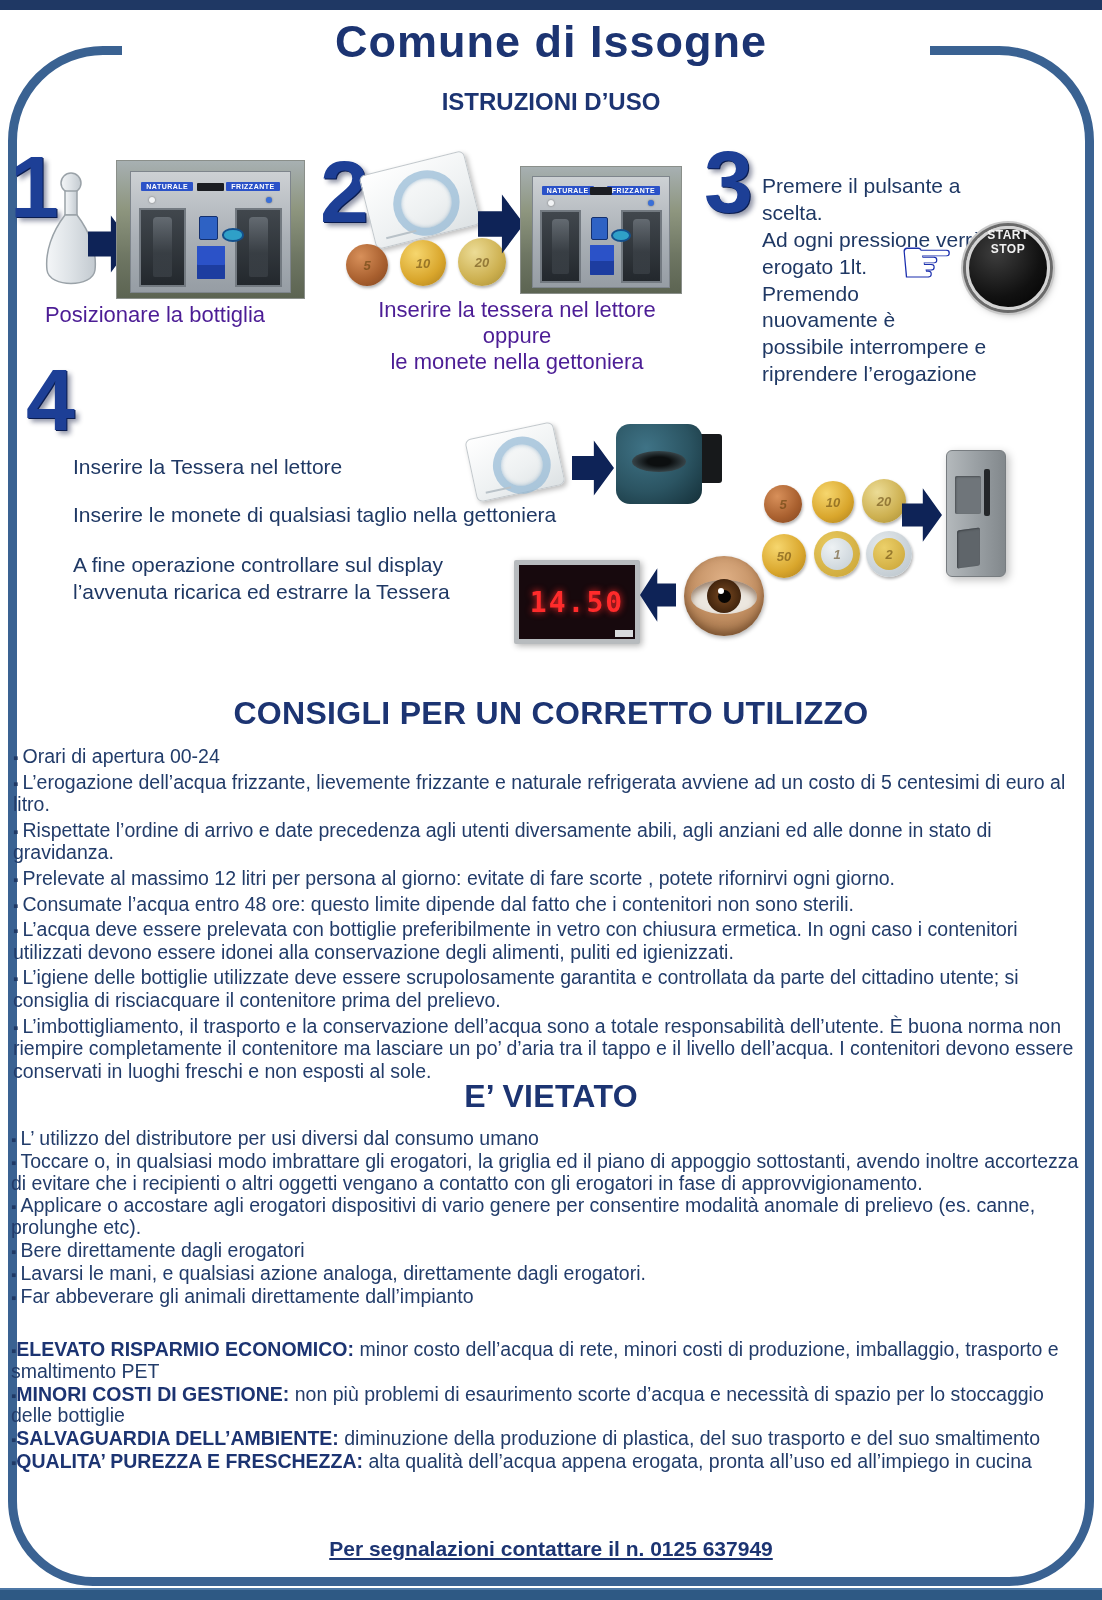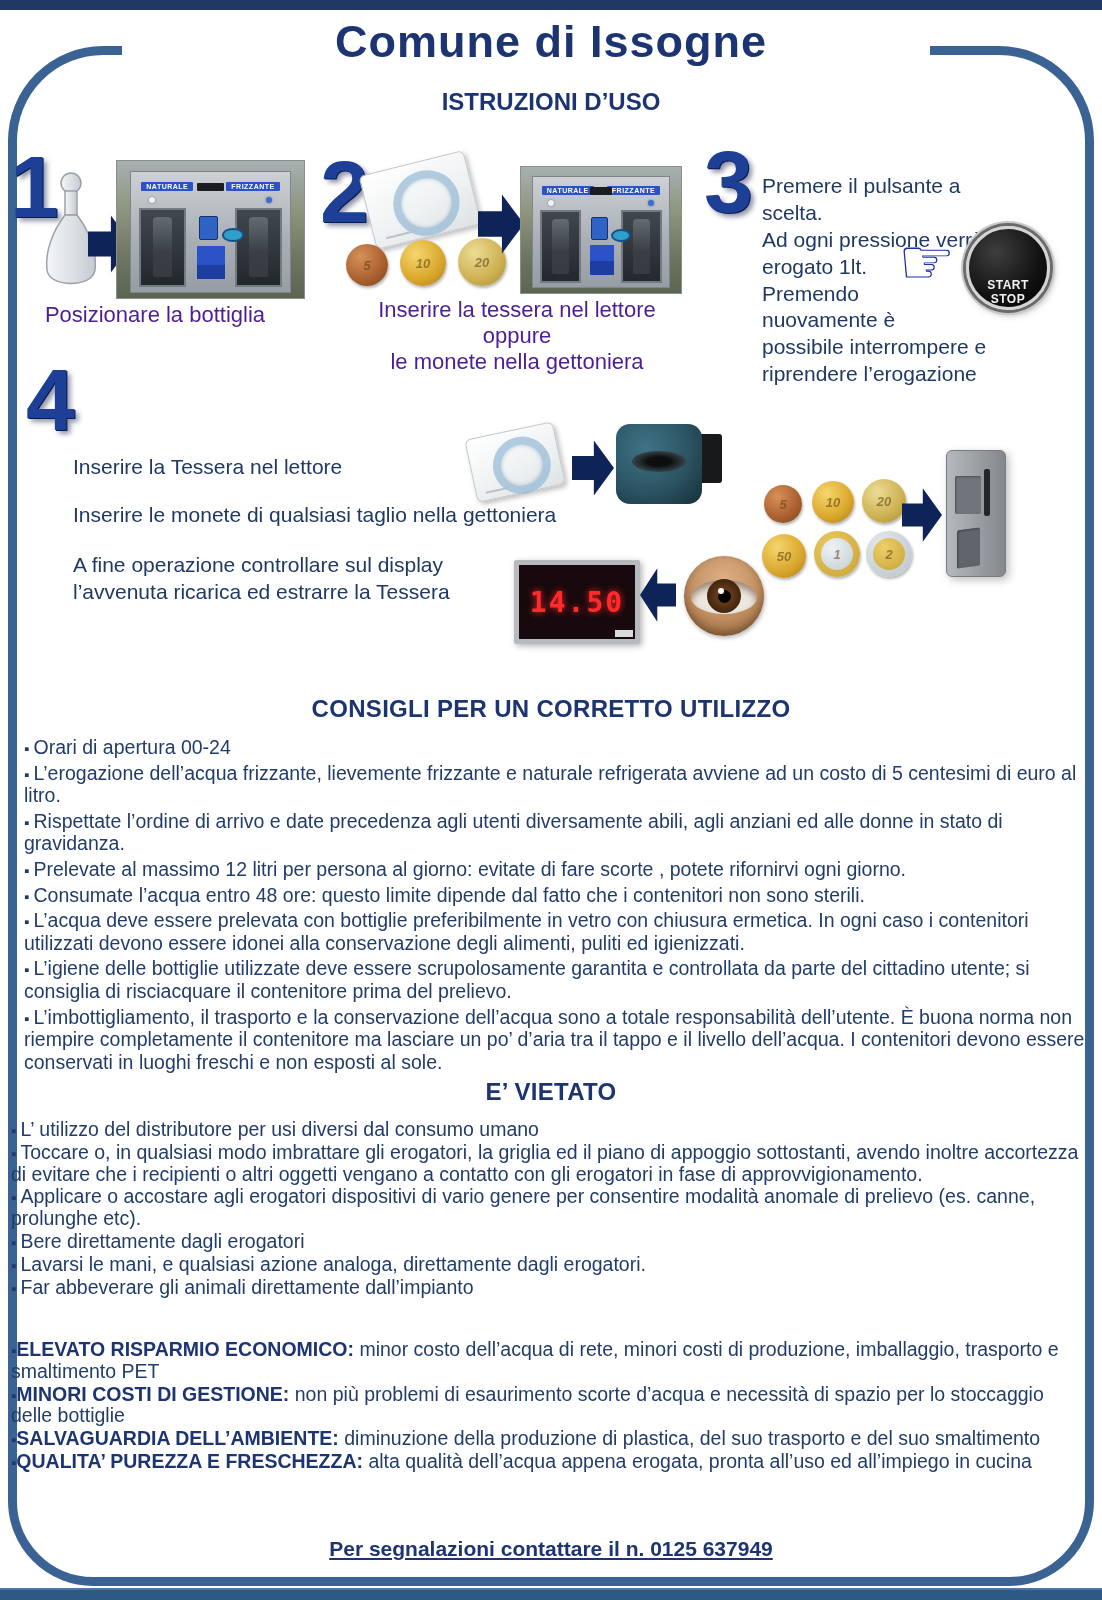--- a/index.html
+++ b/index.html
@@ -122,32 +122,32 @@
   .eye .iris { position:absolute; left:50%; top:50%; width:34px; height:34px; margin:-17px 0 0 -17px; border-radius:50%;
     background:radial-gradient(circle, #7a4a22 0%, #4a2a10 60%, #2a1406 100%); }
   .eye .pupil { position:absolute; left:50%; top:50%; width:13px; height:13px; margin:-6.5px 0 0 -6.5px; border-radius:50%; background:#070503; }
   .eye .shine { position:absolute; left:42%; top:40%; width:6px; height:6px; border-radius:50%; background:#fff; }
 
   
   .hand { position:absolute; font-size:64px; line-height:1; color:#1b2fae; z-index:3; }
   .startbtn { position:absolute; width:78px; height:78px; border-radius:50%; z-index:3;
     background:radial-gradient(circle at 35% 30%, #3e3e3e 0%, #111 60%, #000 100%);
     border:3px solid #d4d4d4; box-shadow:0 0 0 3px #6a6a6a, 0 0 0 5px #c8c8c8, 2px 3px 8px rgba(0,0,0,.5);
-    display:flex; align-items:flex-end; justify-content:center; }
+    display:flex; align-items:flex-start; justify-content:center; }
   .startbtn span { color:#f2f2f2; font-size:12px; font-weight:bold; text-align:center; line-height:1.15; letter-spacing:.5px; }
 
   
   .s4-heading { position:absolute; font-size:22px; font-weight:bold; color:#1c3472; z-index:3; }
   .s4-line { position:absolute; font-size:21px; color:#1f3864; line-height:1.3; z-index:3; }
 
   
   .section { position:absolute; left:0; width:1102px; z-index:3; }
-  .section h3 { margin:0; text-align:center; font-size:24px; font-weight:bold; color:#1c3472; letter-spacing:.3px; }
+  .section h3 { margin:0; text-align:center; font-size:32px; font-weight:bold; color:#1c3472; letter-spacing:.3px; }
   .blist { list-style:none; margin:13px 0 0 0; padding:0 16px 0 11px; }
-  .blist li { font-size:19.5px; line-height:1.16; color:#223c6a; margin:0 0 3px 13px; }
+  .blist li { font-size:19.5px; line-height:1.16; color:#223c6a; margin:0 0 3px 2px; }
   .blist li::before { content:"▪ "; font-size:15px; color:#1f3864; }
   .blist.tight li { margin:0 0 1px 0; line-height:1.12; }
   .blist.boldlead li::before { content:"▪"; }
   .blist.boldlead .lead { font-weight:bold; color:#1c3472; }
 
   .footer-note { position:absolute; left:0; top:1537px; width:1102px; text-align:center; z-index:3;
     font-size:21px; font-weight:bold; color:#1c3472; text-decoration:underline; }
 </style>
 </head>
 <body>

